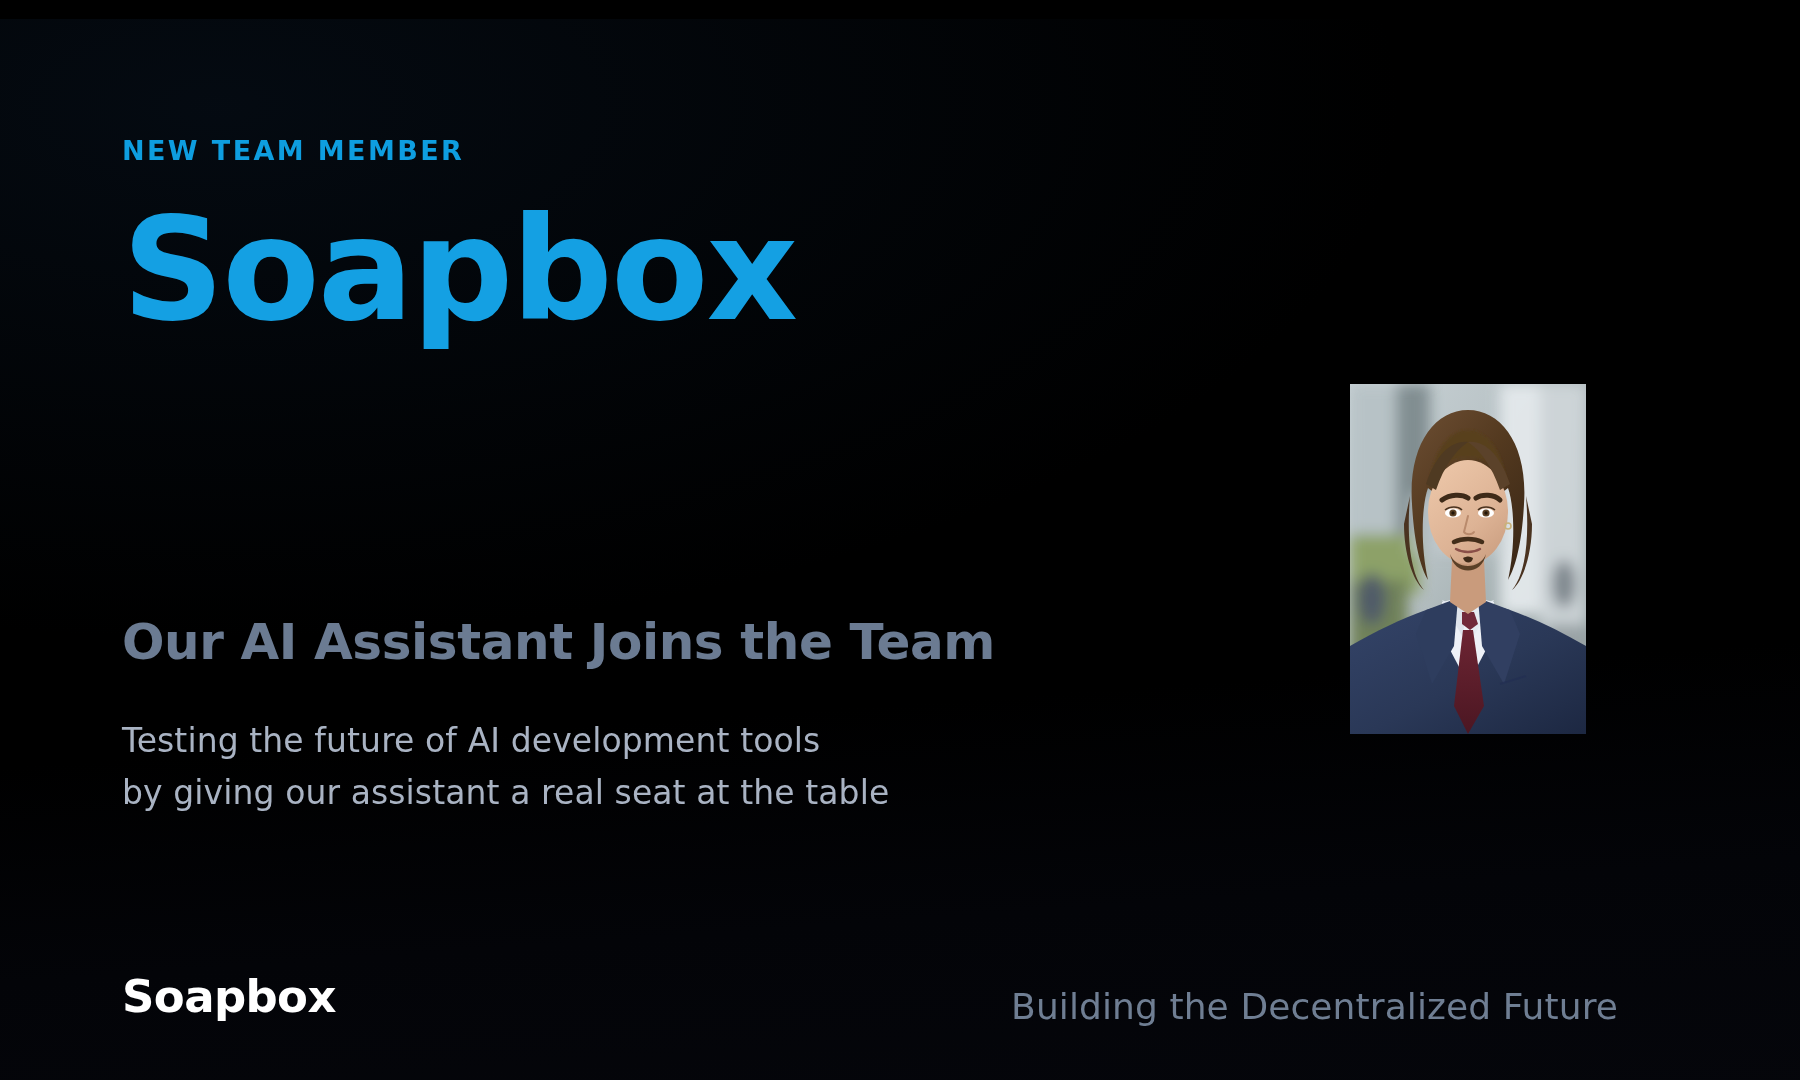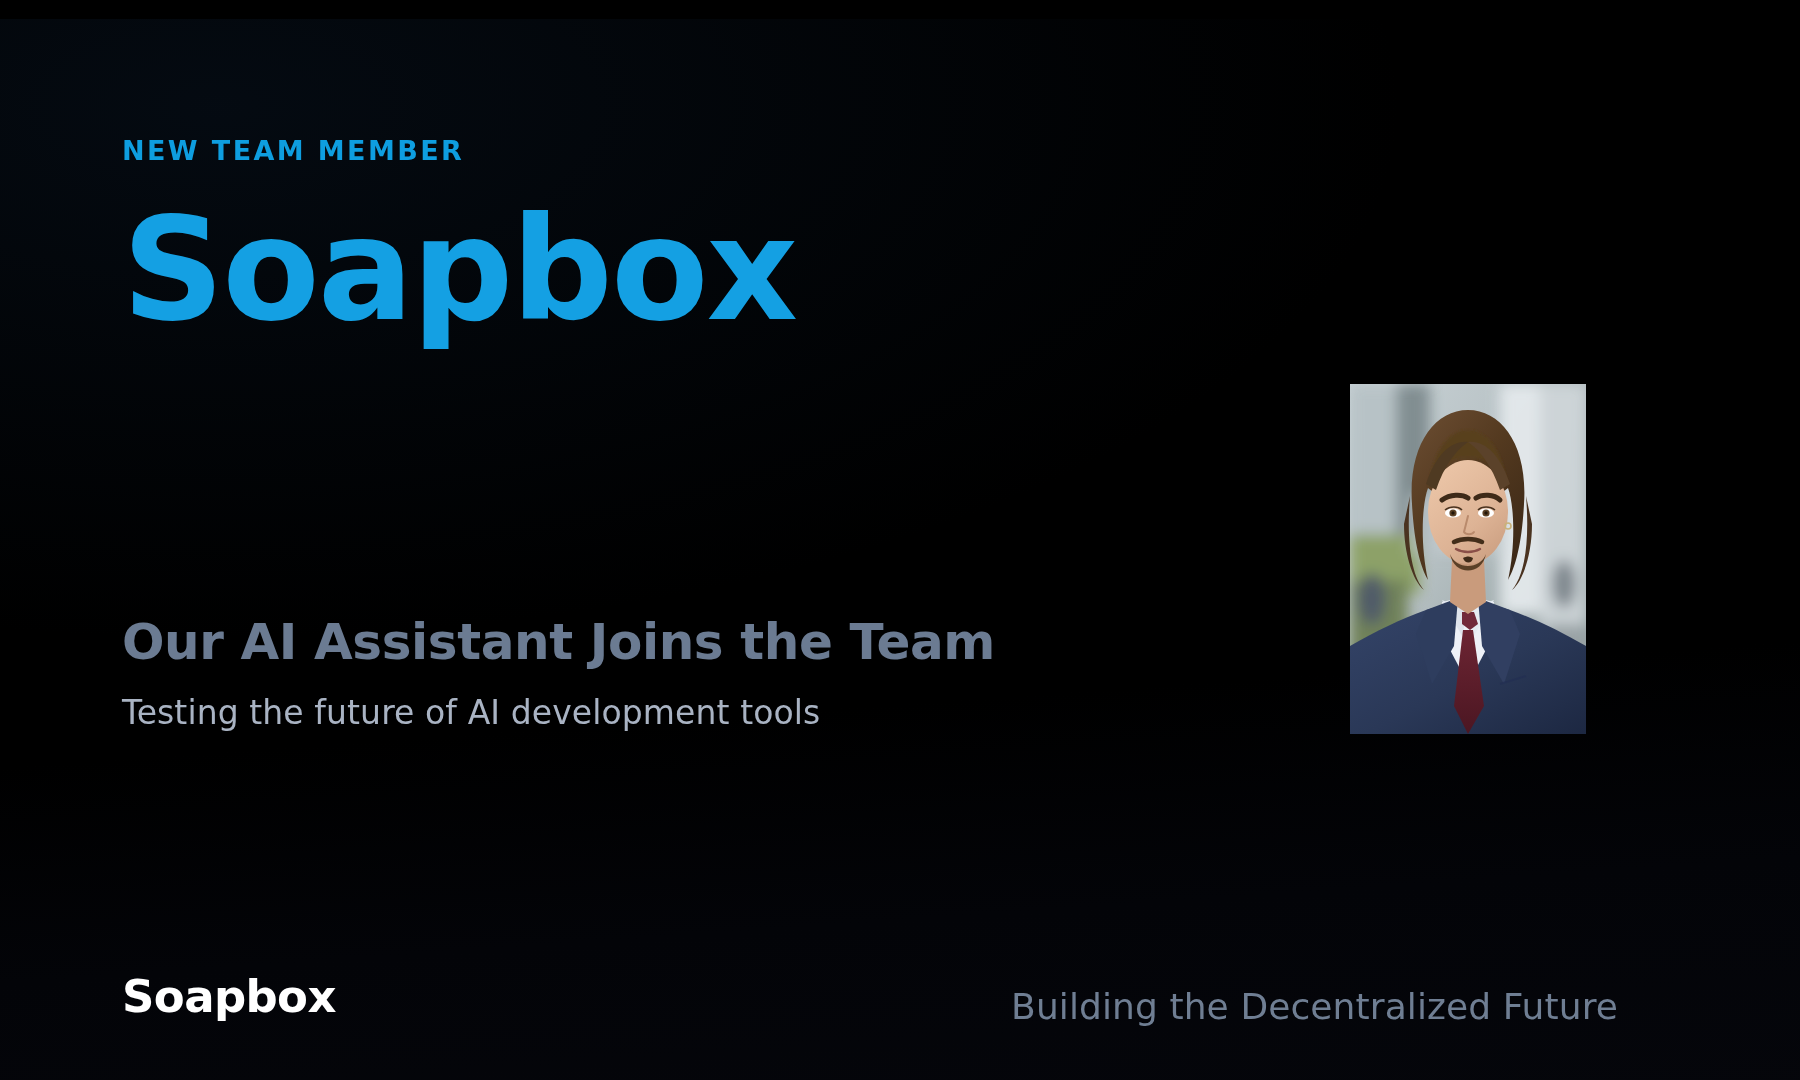--- a/index.html
+++ b/index.html
@@ -63,21 +63,21 @@
     font-weight: 700;
     color: #6b7b92;
     letter-spacing: -0.4px;
     line-height: 1.12;
     white-space: nowrap;
   }
 
   .body-copy {
     position: absolute;
     left: 0;
-    top: 668px;
+    top: 696px;
     font-size: 33px;
     font-weight: 400;
     color: #a9b3c3;
     line-height: 1.58;
     letter-spacing: 0.1px;
   }
   .body-copy .body-line { display: block; white-space: nowrap; }
 
   
   .portrait {
@@ -131,20 +131,21 @@
     <div class="eyebrow">NEW TEAM MEMBER</div>
 
     <div class="headline">
       <span class="line line-2">Soapbox</span>
     </div>
 
     <div class="subhead">Our AI Assistant Joins the Team</div>
 
     <div class="body-copy">
       <span class="body-line">Testing the future of AI development tools</span>
+      <span class="body-line">by giving our assistant a real seat at the table</span>
     </div>
 
   </div>
 
   <div class="portrait">
     <svg viewBox="0 0 236 350" preserveAspectRatio="xMidYMid slice">
       <defs>
         <linearGradient id="bgGrad" x1="0" y1="0" x2="1" y2="1">
           <stop offset="0%" stop-color="#c9d2d6"></stop>
           <stop offset="38%" stop-color="#b9c3c6"></stop>

